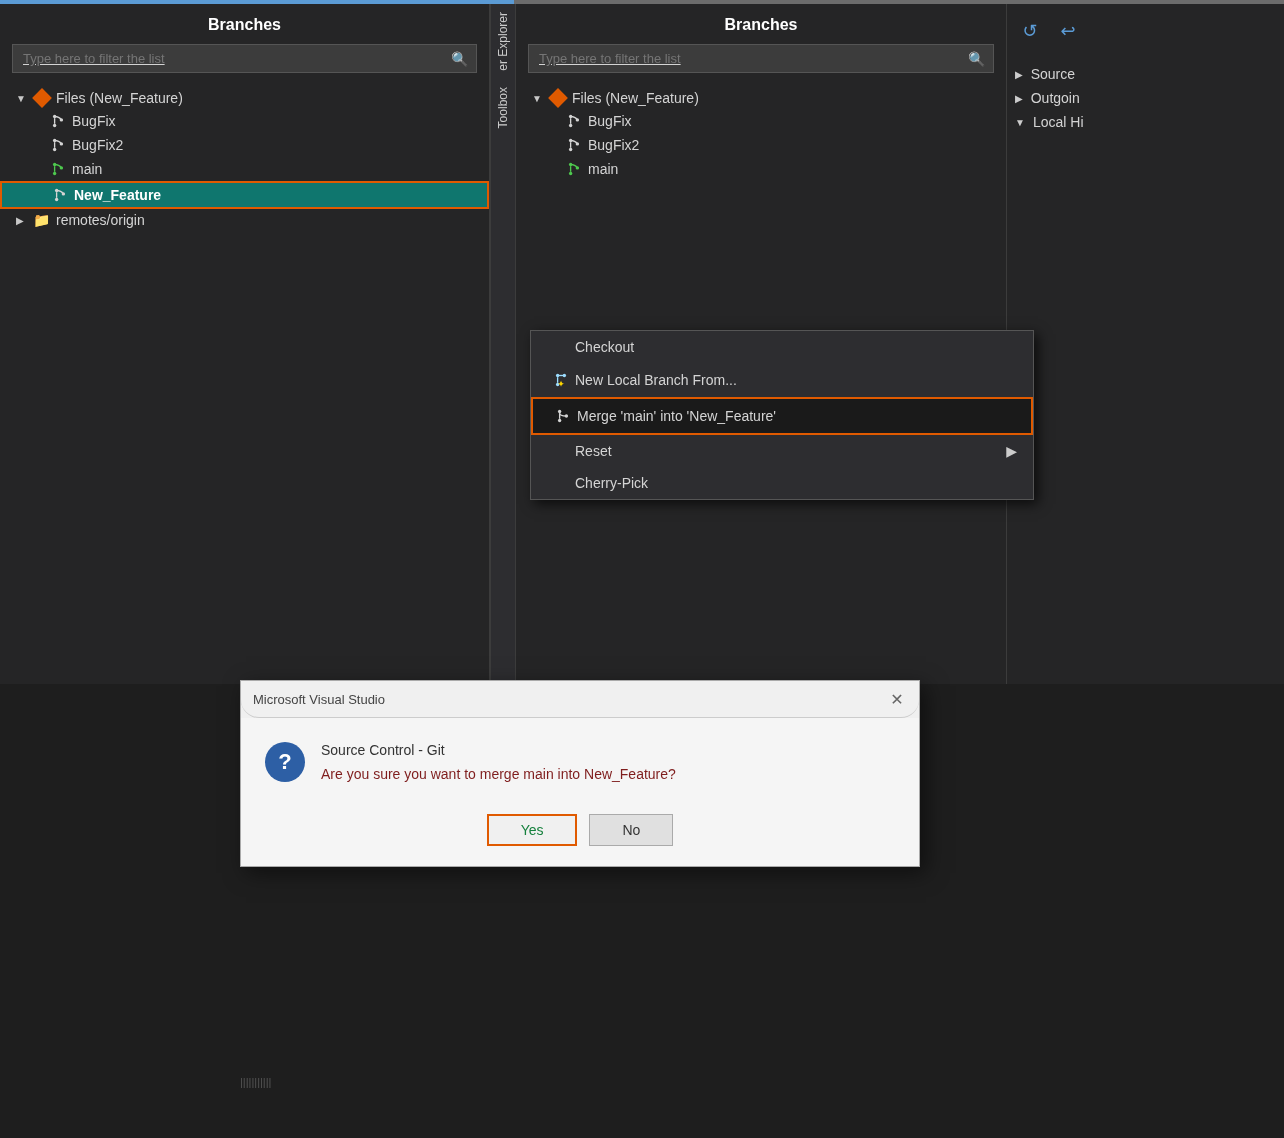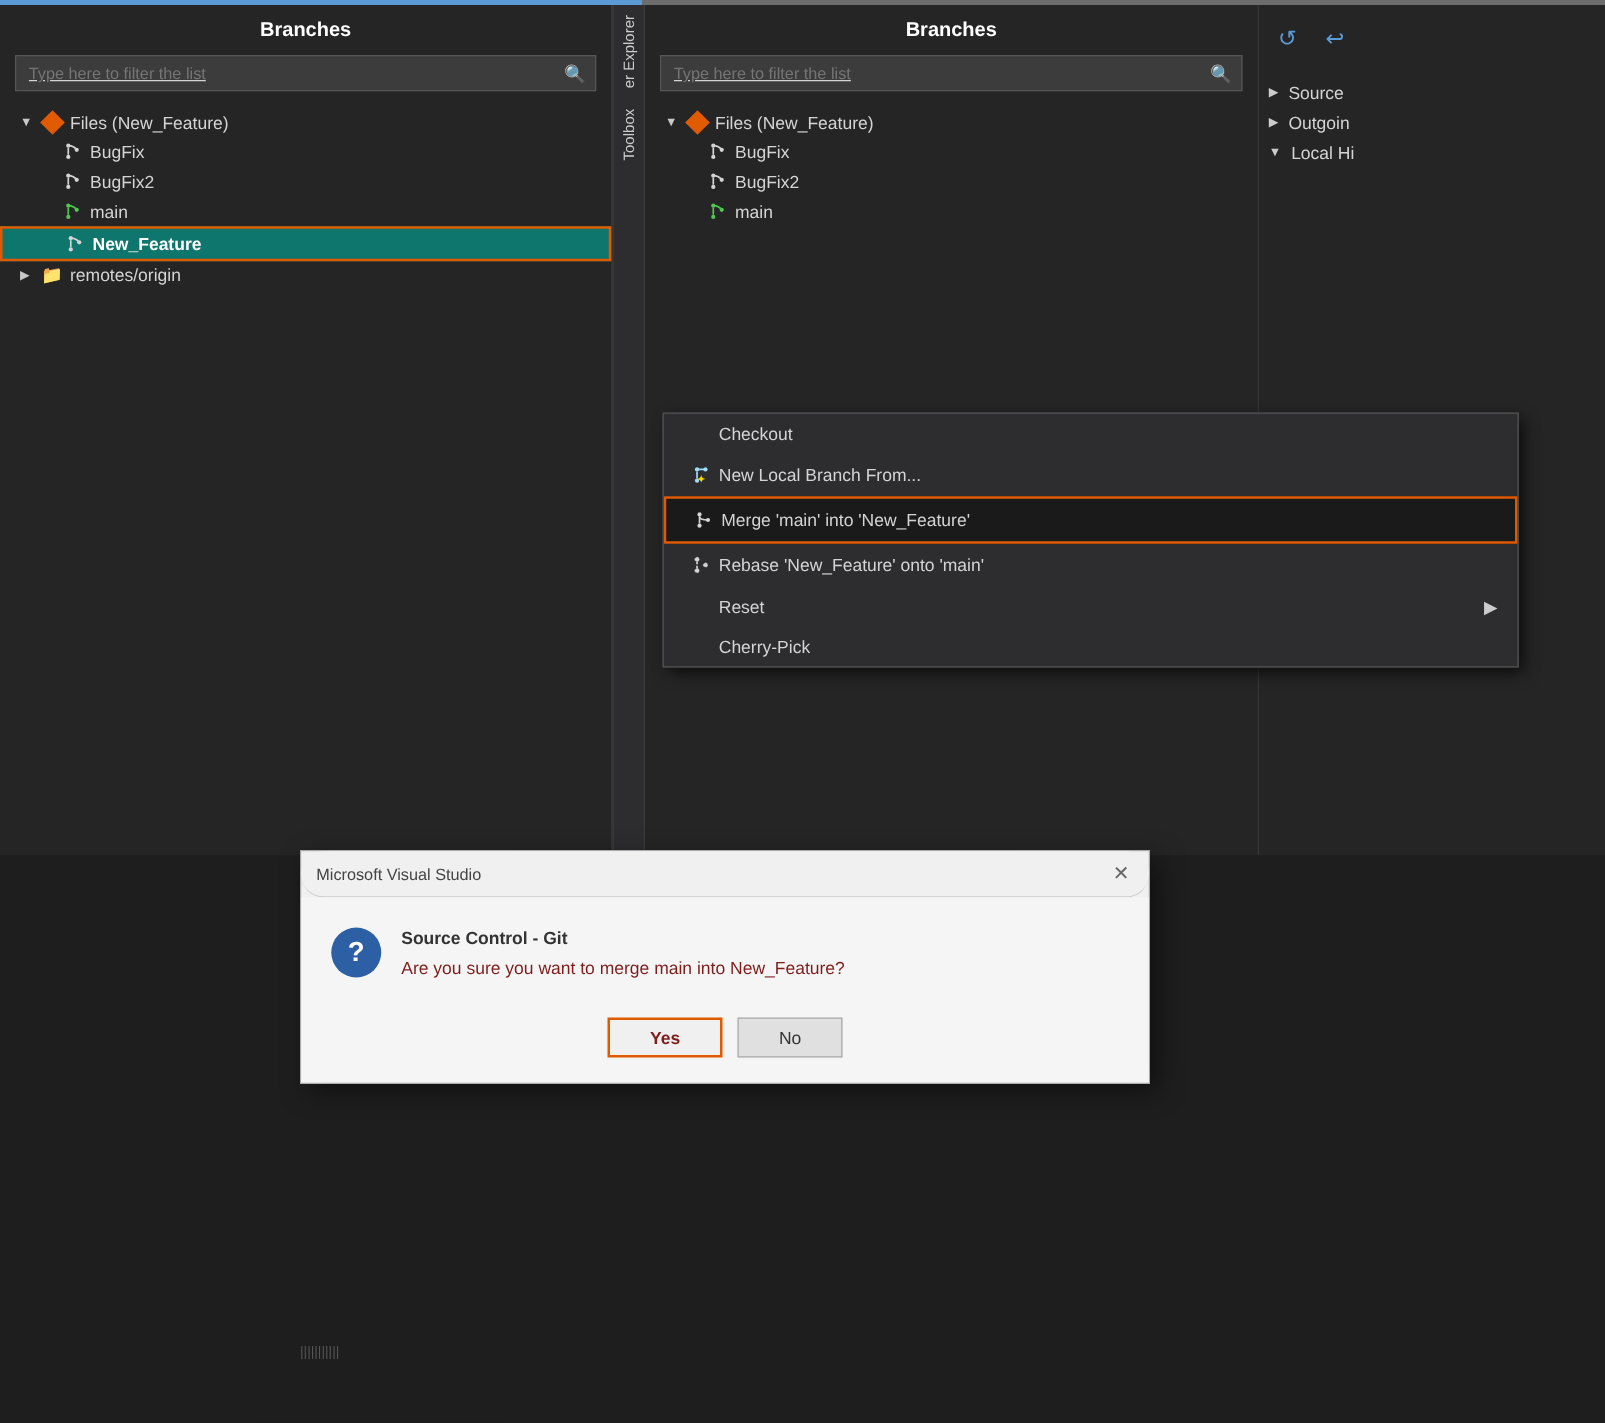--- a/index.html
+++ b/index.html
@@ -164,21 +164,21 @@
       padding: 12px 0 0 0;
       position: relative;
       flex-shrink: 0;
     }
 
     
     .context-menu {
       position: absolute;
       top: 330px;
       left: 530px;
-      width: 685px;
+      width: 504px;
       background: #2d2d30;
       border: 1px solid #555;
       z-index: 100;
       box-shadow: 4px 4px 12px rgba(0,0,0,0.7);
     }
 
     .context-menu-item {
       display: flex;
       align-items: center;
       padding: 8px 16px;
@@ -311,46 +311,45 @@
       font-weight: bold;
       flex-shrink: 0;
     }
 
     .dialog-text-section {
       flex: 1;
     }
 
     .dialog-subtitle {
       font-size: 14px;
-      font-weight: 700;
+      font-weight: 400;
       color: #333;
       margin-bottom: 8px;
     }
 
     .dialog-message {
       font-size: 14px;
       color: #7f1d1d;
     }
 
     .dialog-buttons {
       display: flex;
       justify-content: center;
       gap: 12px;
       padding-top: 8px;
     }
 
     .btn-yes {
       padding: 6px 32px;
       background: #f0f0f0;
       border: 2px solid #e05a00;
-      color: #7f1d1d;
+      color: #15803d;
       font-size: 14px;
       cursor: pointer;
       min-width: 80px;
-      font-weight: bold;
     }
 
     .btn-no {
       padding: 6px 32px;
       background: #e0e0e0;
       border: 1px solid #aaa;
       color: #333;
       font-size: 14px;
       cursor: pointer;
       min-width: 80px;
@@ -578,31 +577,20 @@
         <circle cx="5" cy="4" r="1.5" fill="#d4d4d4"></circle>
         <circle cx="5" cy="12" r="1.5" fill="#d4d4d4"></circle>
         <circle cx="11" cy="8" r="1.5" fill="#d4d4d4"></circle>
         <line x1="5" y1="5.5" x2="5" y2="10.5" stroke="#d4d4d4" stroke-width="1.2"></line>
         <path d="M5 5.5 Q5 8 11 8" stroke="#d4d4d4" stroke-width="1.2" fill="none"></path>
       </svg>
     </span>
     <span>Merge 'main' into 'New_Feature'</span>
   </div>
   <div class="context-menu-item">
-    <span class="context-menu-icon">
-      <svg width="18" height="18" viewBox="0 0 16 16">
-        <circle cx="5" cy="4" r="1.5" fill="#d4d4d4" stroke="#d4d4d4" stroke-width="0.5" stroke-dasharray="2,1"></circle>
-        <circle cx="5" cy="12" r="1.5" fill="#d4d4d4" stroke="#d4d4d4" stroke-width="0.5" stroke-dasharray="2,1"></circle>
-        <circle cx="11" cy="8" r="1.5" fill="#d4d4d4" stroke="#d4d4d4" stroke-width="0.5" stroke-dasharray="2,1"></circle>
-        <line x1="5" y1="5.5" x2="5" y2="10.5" stroke="#d4d4d4" stroke-width="1.2" stroke-dasharray="2,1"></line>
-      </svg>
-    </span>
-    <span>Rebase 'New_Feature' onto 'main'</span>
-  </div>
-  <div class="context-menu-item">
     <span class="context-menu-icon"></span>
     <span>Reset</span>
     <span class="menu-arrow">▶</span>
   </div>
   <div class="context-menu-item">
     <span class="context-menu-icon"></span>
     <span>Cherry-Pick</span>
   </div>
 </div>
 

